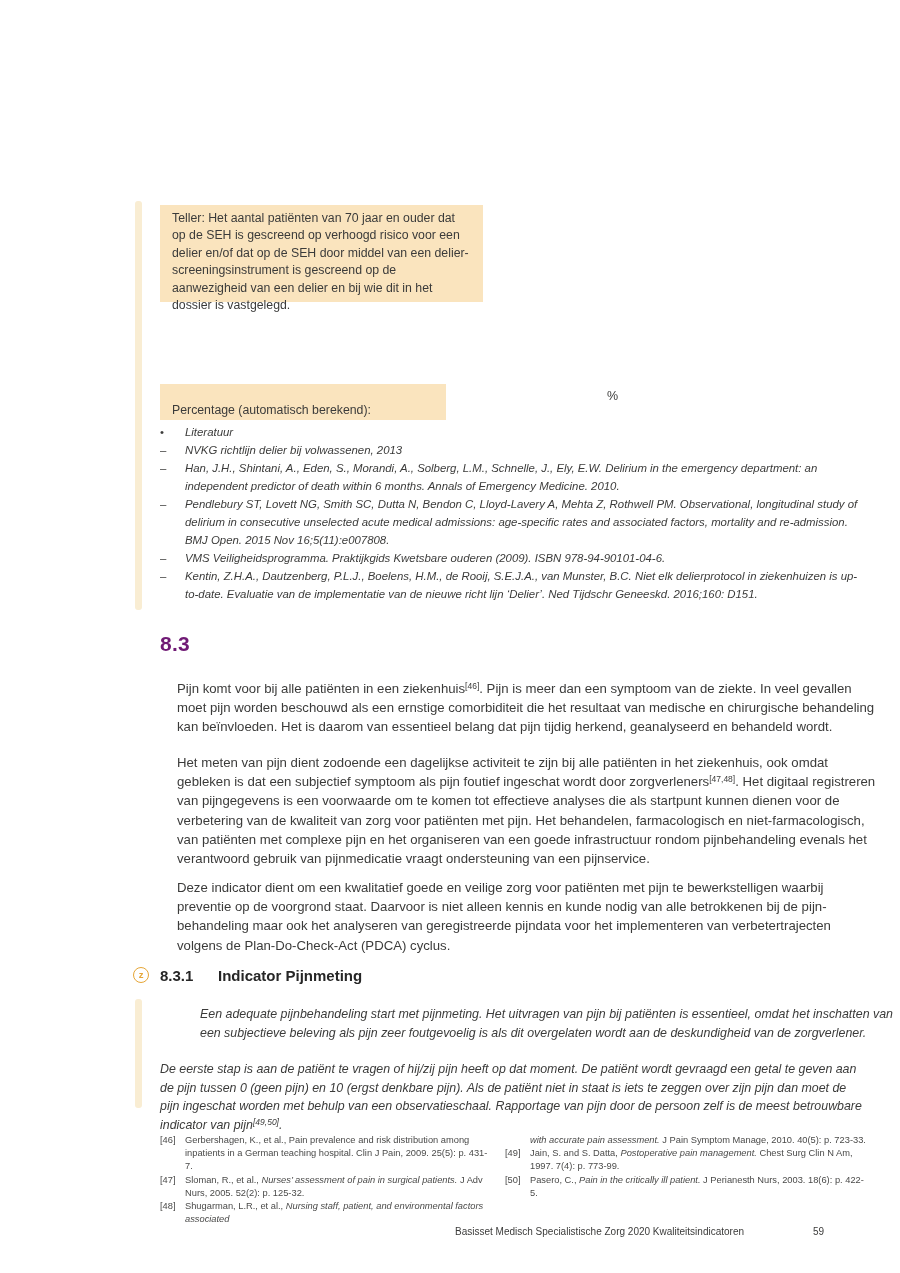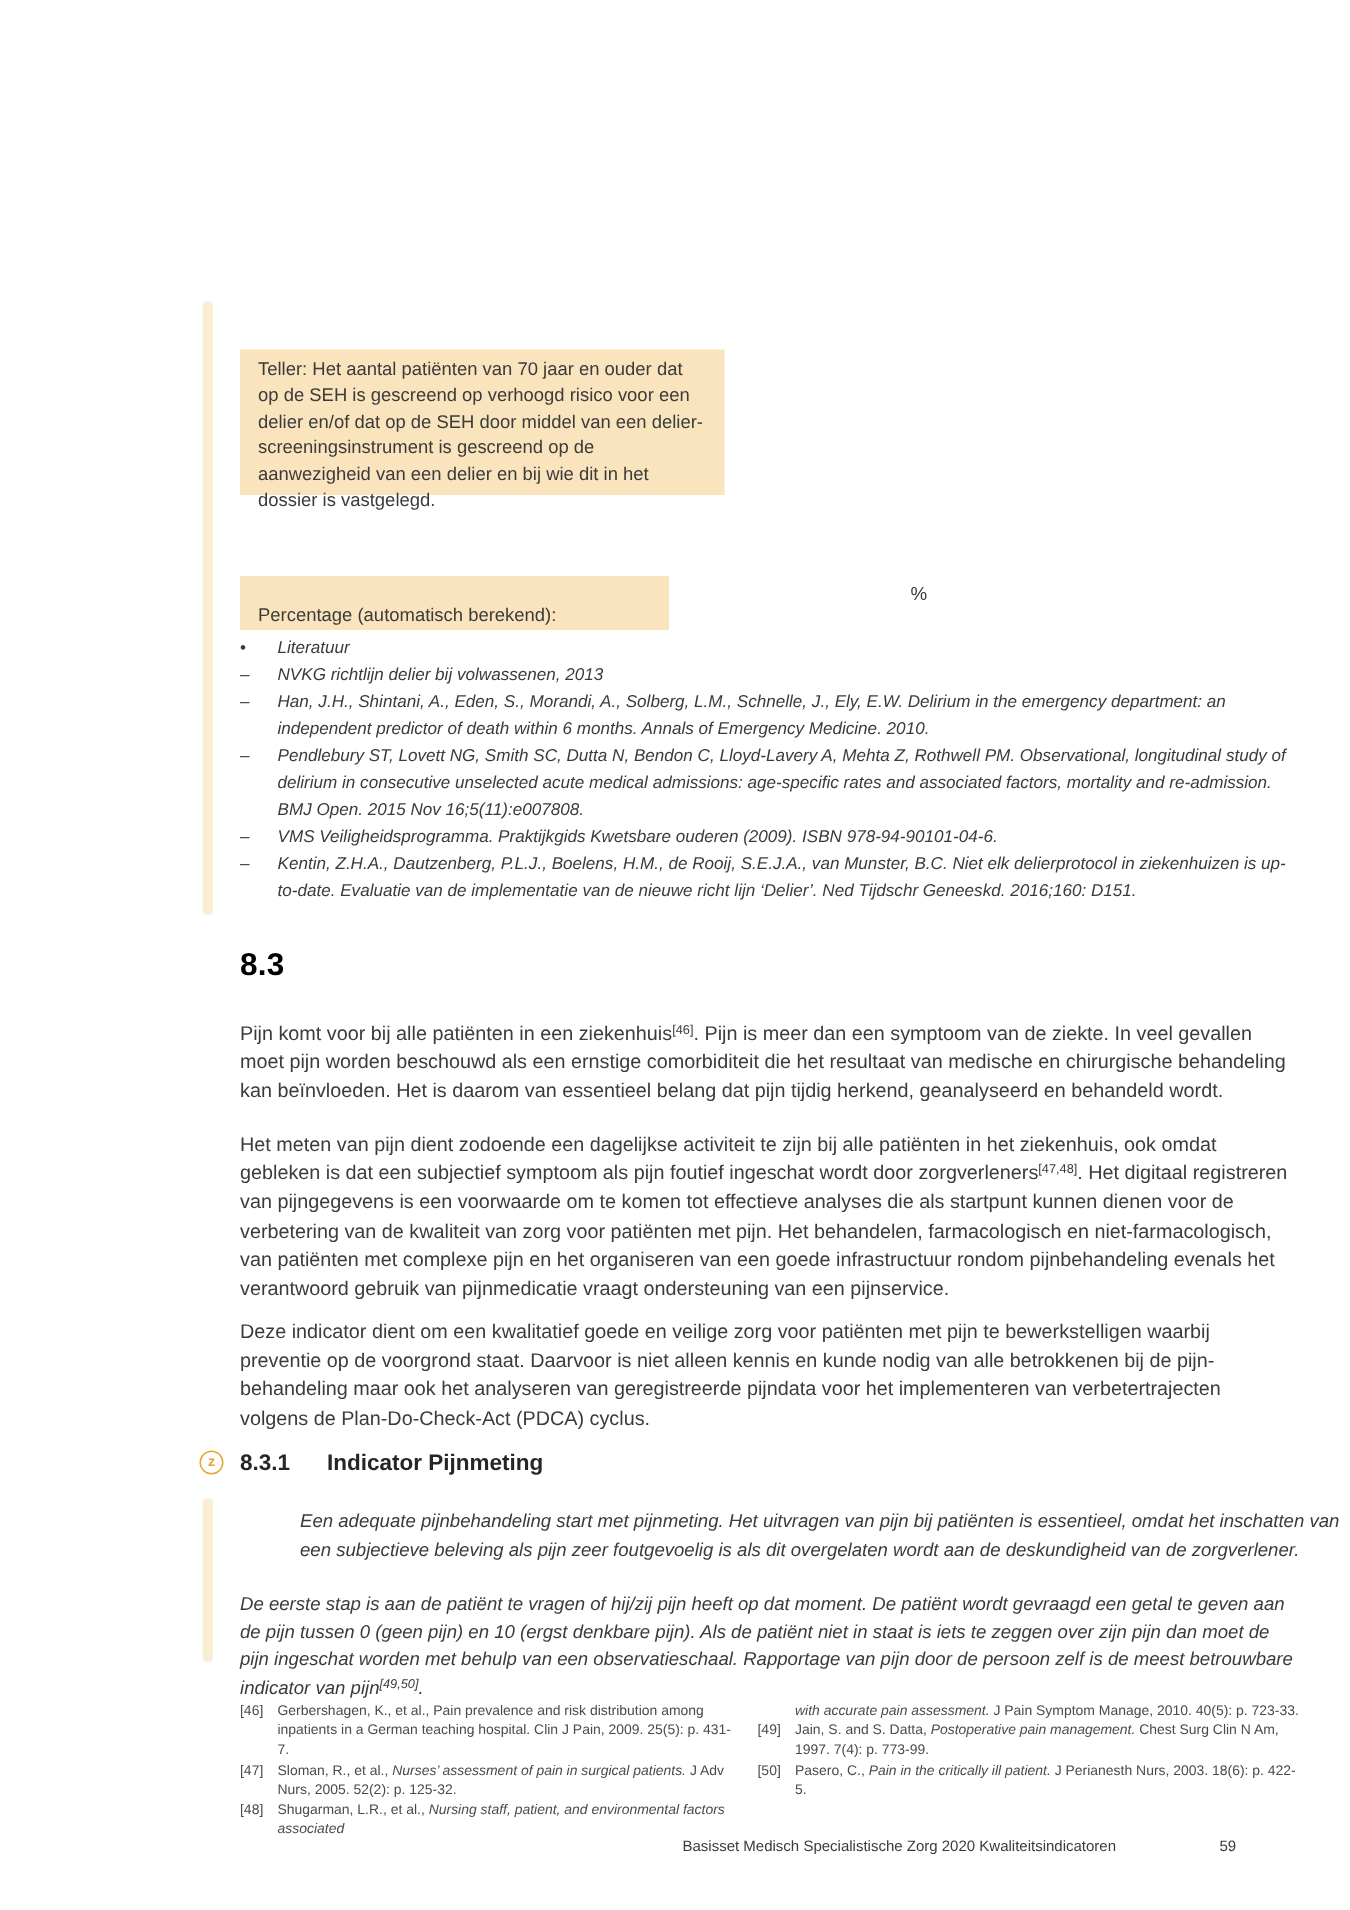--- a/index.html
+++ b/index.html
@@ -4,28 +4,28 @@
 <style>
   html,body{margin:0;padding:0;background:#ffffff;}
   .page{
     position:relative;width:900px;height:1273px;background:#ffffff;
     font-family:"Liberation Sans","DejaVu Sans",sans-serif;color:#3b3b3a;
     overflow:hidden;
   }
   .abs{position:absolute;}
   .accent-bar{background:#f9edd3;width:7px;border-radius:3px;}
   .hl-box{background:#fae4be;box-sizing:border-box;font-size:12.3px;line-height:17.4px;color:#3b3b3a;}
-  .hl-box.pad{padding:5px 12px 5px 12px;margin-top:28px;}
+  .hl-box.pad{padding:5px 12px 5px 12px;}
   .pct-unit{font-size:12.5px;color:#3b3b3a;}
   .lit{font-size:11.4px;line-height:18px;font-style:italic;color:#3b3b3a;}
   .lit-item{position:relative;padding-left:25px;}
   .lit-marker{position:absolute;left:0;top:0;font-style:normal;}
-  .h-section{display:flex;align-items:baseline;font-weight:700;color:#000000;font-size:21px;letter-spacing:.2px;}
+  .h-section{display:flex;align-items:baseline;font-weight:700;color:#701a75;font-size:21px;letter-spacing:.2px;}
   .h-section .num{width:58px;}
-  .body-p{font-size:13.2px;line-height:19.2px;color:#3b3b3a;width:702px;}
+  .body-p{font-size:13.2px;line-height:19.2px;color:#3b3b3a;width:702px;margin-left:17px;}
   .body-p sup, .ital-p sup{font-size:8.5px;line-height:0;vertical-align:4px;}
   .h-sub{display:flex;align-items:center;font-weight:700;color:#262626;font-size:15px;}
   .h-sub .num{width:58px;}
   .z-icon{
     box-sizing:border-box;width:16px;height:16px;border:1.6px solid #e6a637;border-radius:50%;
     color:#e6a637;font-size:9.5px;font-weight:700;display:flex;align-items:center;justify-content:center;line-height:1;
   }
   .ital-p{font-size:12.4px;line-height:18.6px;font-style:italic;color:#3b3b3a;width:704px;}
   .fn-col{font-size:9.3px;line-height:13.2px;color:#4a4a49;}
   .fn-item{position:relative;padding-left:25px;}

